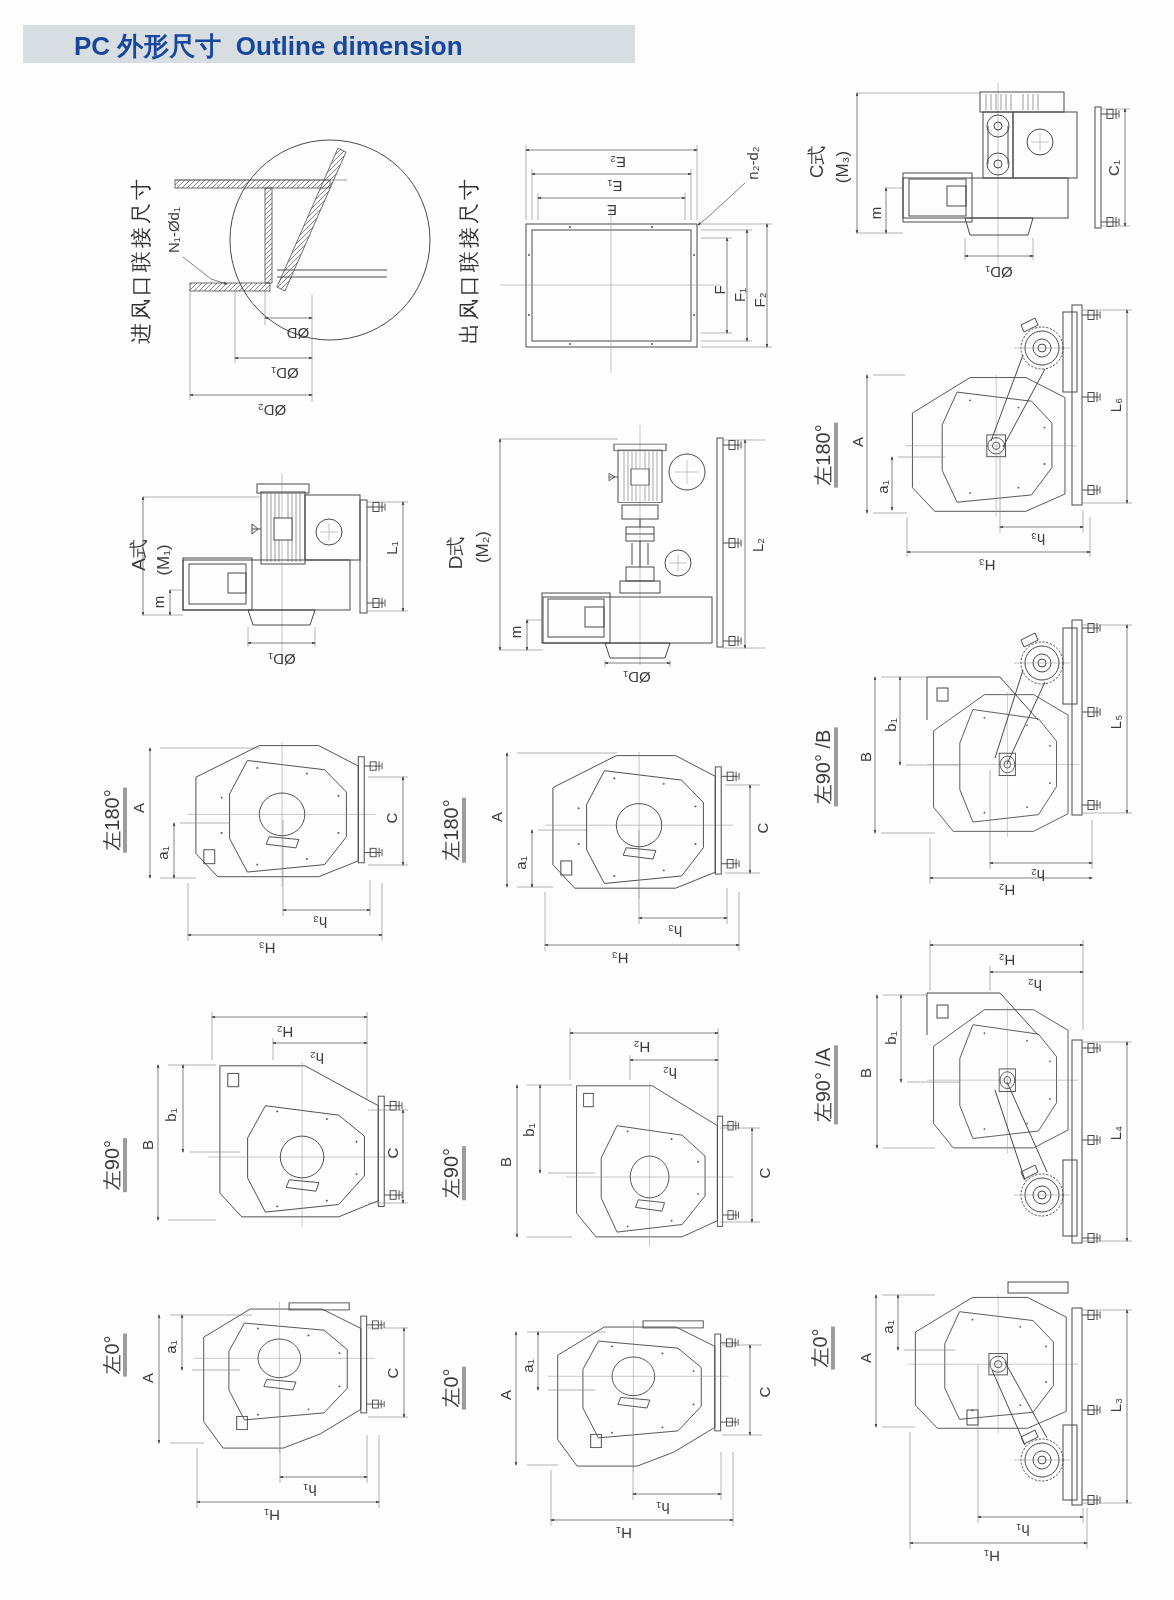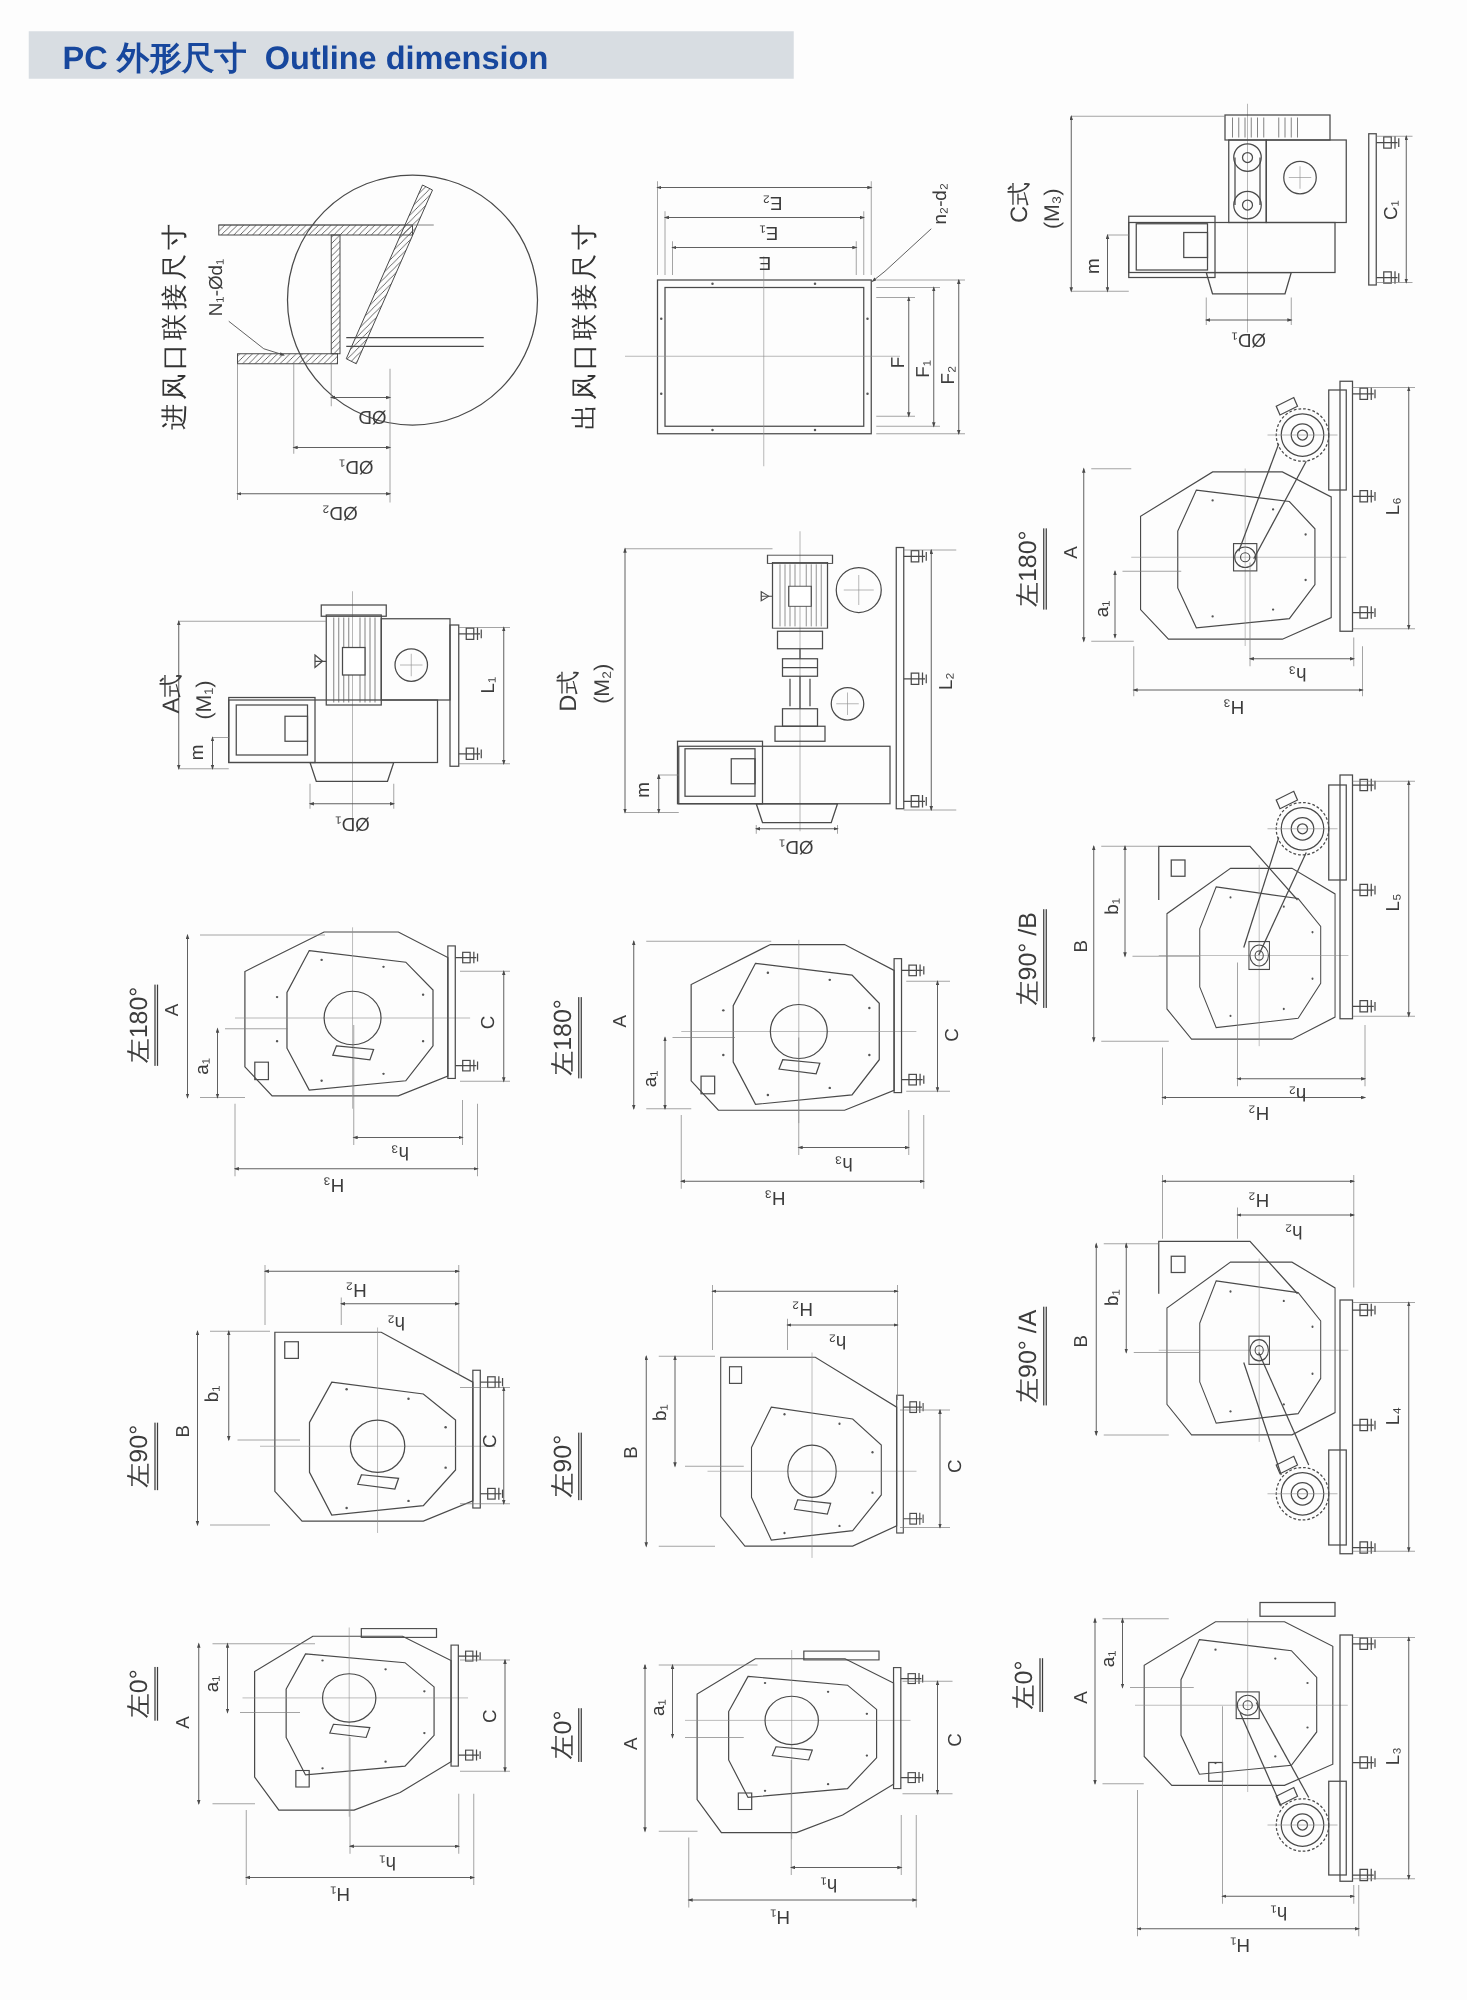--- a/index.html
+++ b/index.html
@@ -1,20 +1,20 @@
 <!DOCTYPE html>
 <html><head>
 <meta charset="utf-8">
 <style>
   html,body{margin:0;padding:0;background:#fff;}
   #canvas{position:relative;width:1174px;height:1600px;background:#fdfdfd;overflow:hidden;
           font-family:"Liberation Sans",sans-serif;}
   
   #band{position:absolute;left:23px;top:25px;width:612px;height:38px;background:#d8dde2;}
-  #band .t{position:absolute;left:27px;top:4px;font-size:26px;font-weight:bold;color:#17479d;white-space:nowrap;}
+  #band .t{position:absolute;left:51px;top:4px;font-size:26px;font-weight:bold;color:#17479d;white-space:nowrap;}
   
   .cell{position:absolute;}
   .cell svg{position:absolute;left:0;top:0;}
   
   .ln{fill:none;stroke:#4a4a4a;stroke-width:1;}
   .thin{fill:none;stroke:#5a5a5a;stroke-width:.6;}
   .cl{fill:none;stroke:#8d8d8d;stroke-width:.5;}
   .dim{fill:none;stroke:#4a4a4a;stroke-width:.7;marker-start:url(#ar);marker-end:url(#ar);}
   .ldr{fill:none;stroke:#4a4a4a;stroke-width:.7;marker-end:url(#ar);}
   .ext{fill:none;stroke:#7a7a7a;stroke-width:.55;}

